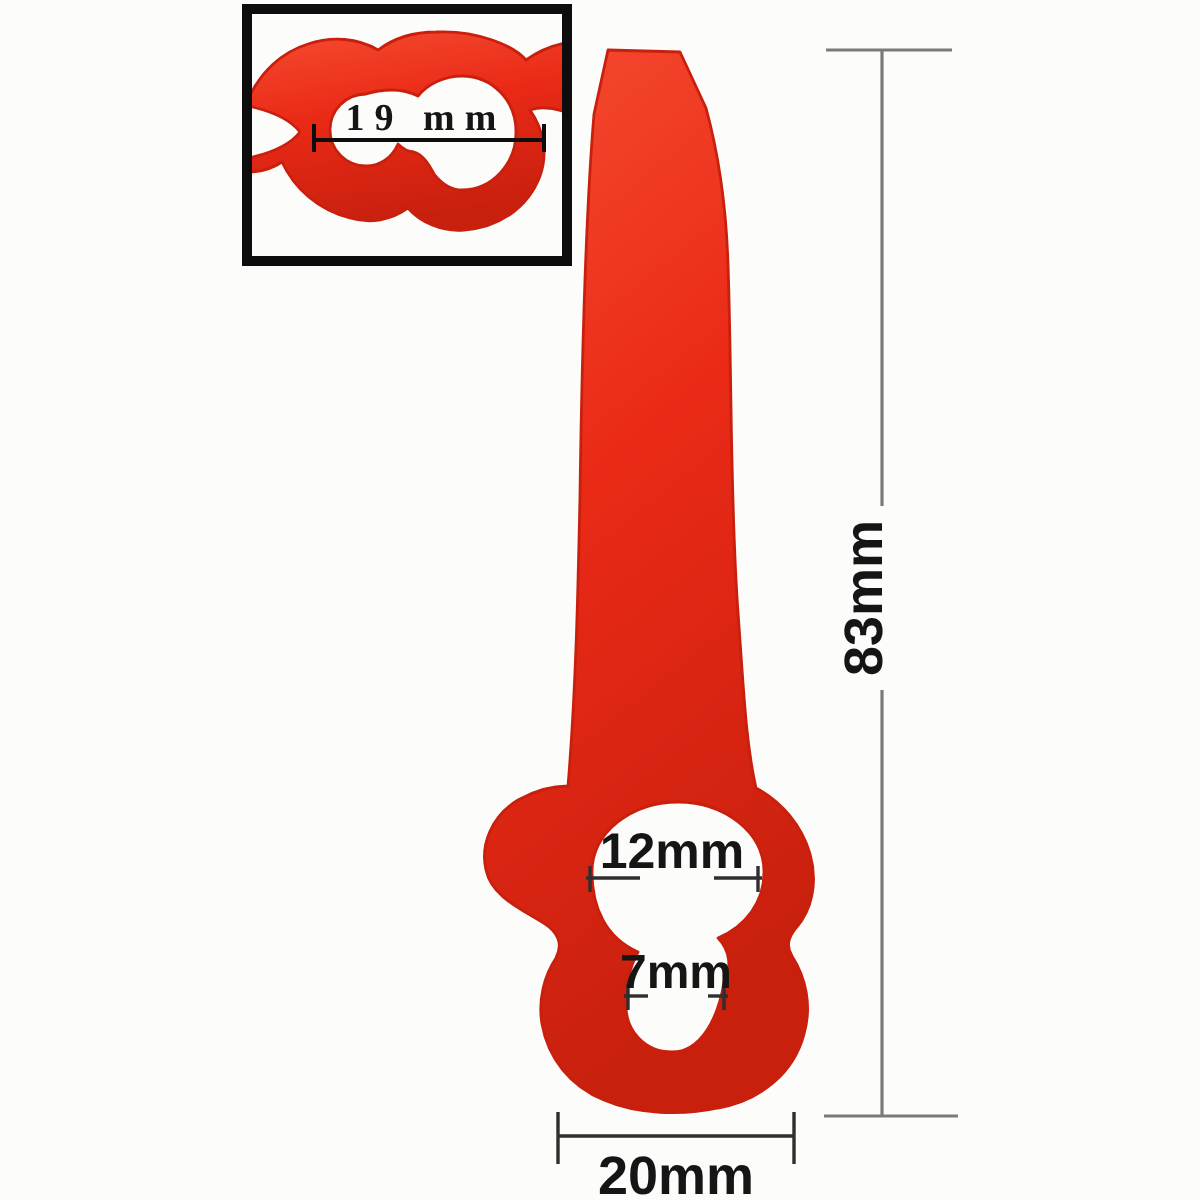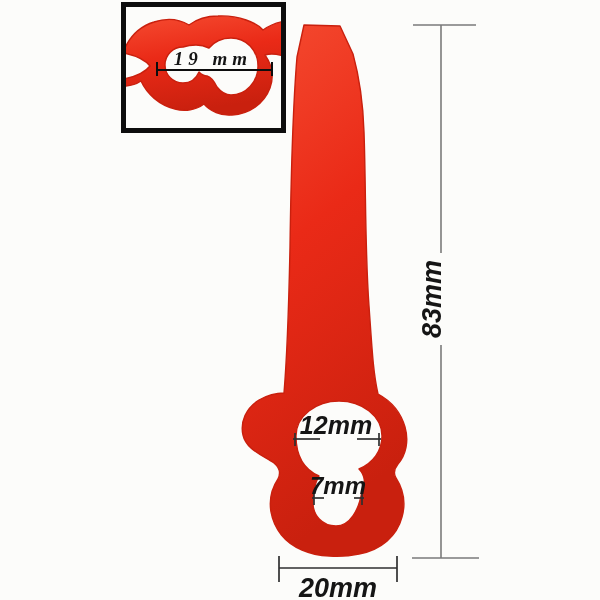--- a/index.html
+++ b/index.html
@@ -9,21 +9,20 @@
     height: 600px;
     overflow: hidden;
     background: var(--background, #fcfcfa);
   }
   .stage {
     position: relative;
     width: 600px;
     height: 600px;
     background: var(--background, #fcfcfa);
     font-family: "Liberation Sans", sans-serif;
-    font-style: italic;
   }
   svg { display: block; }
 
   .blade {
     fill: url(#bladeGrad);
     stroke: var(--blade-red-dark, #c9200e);
     stroke-width: 1.4;
     stroke-linejoin: round;
   }
   #bladeGrad stop:nth-child(1) { stop-color: var(--blade-red-light, #f4482e); }

